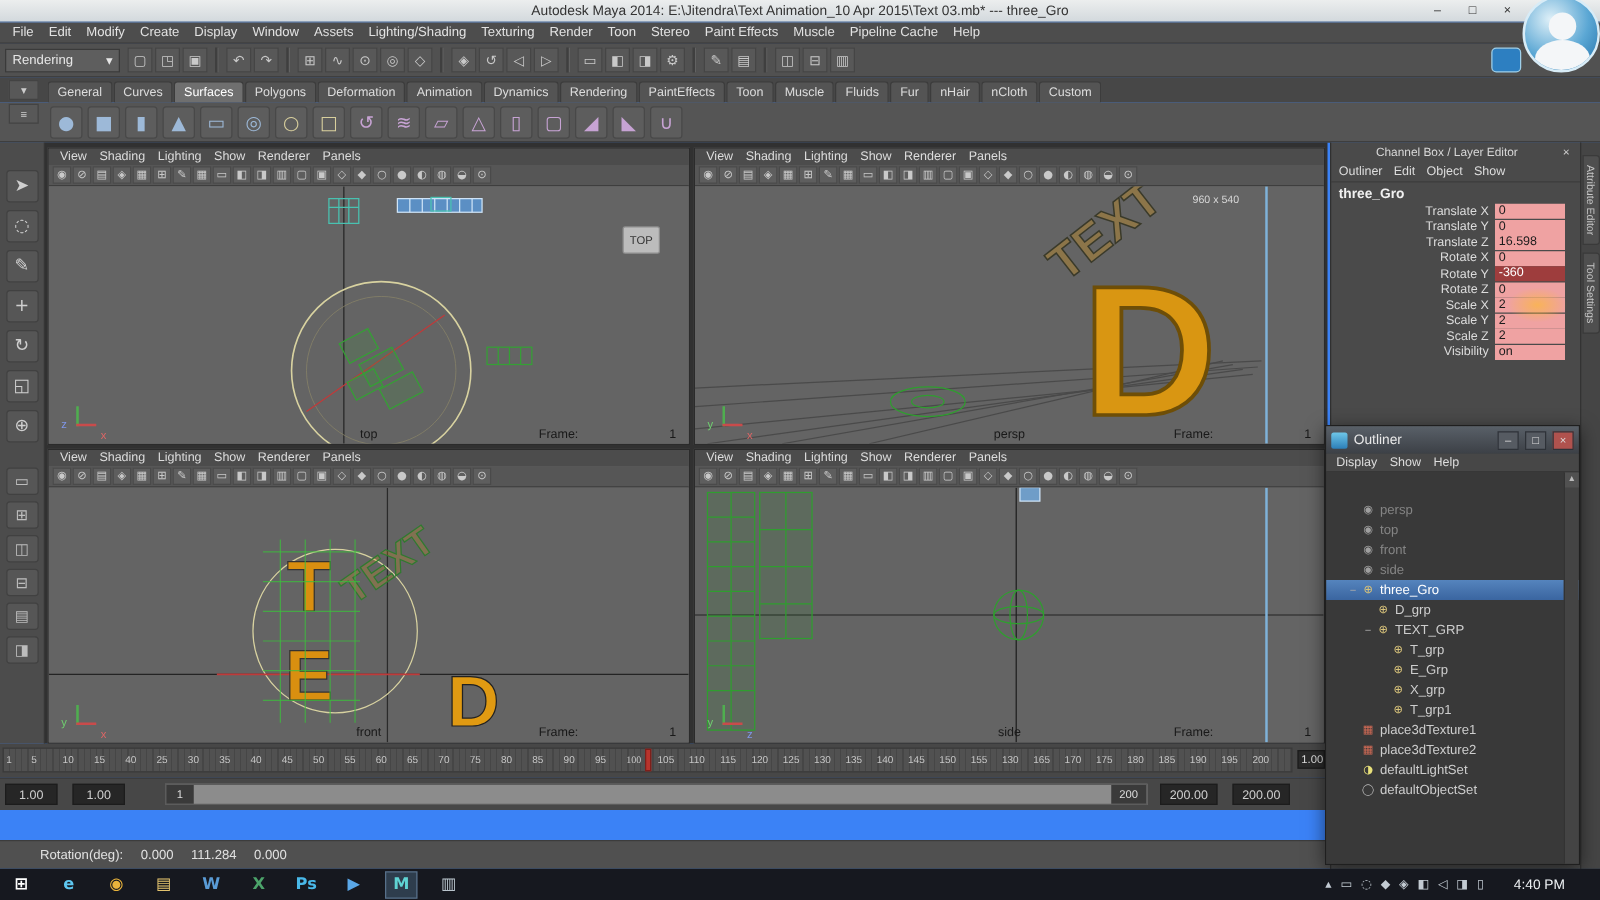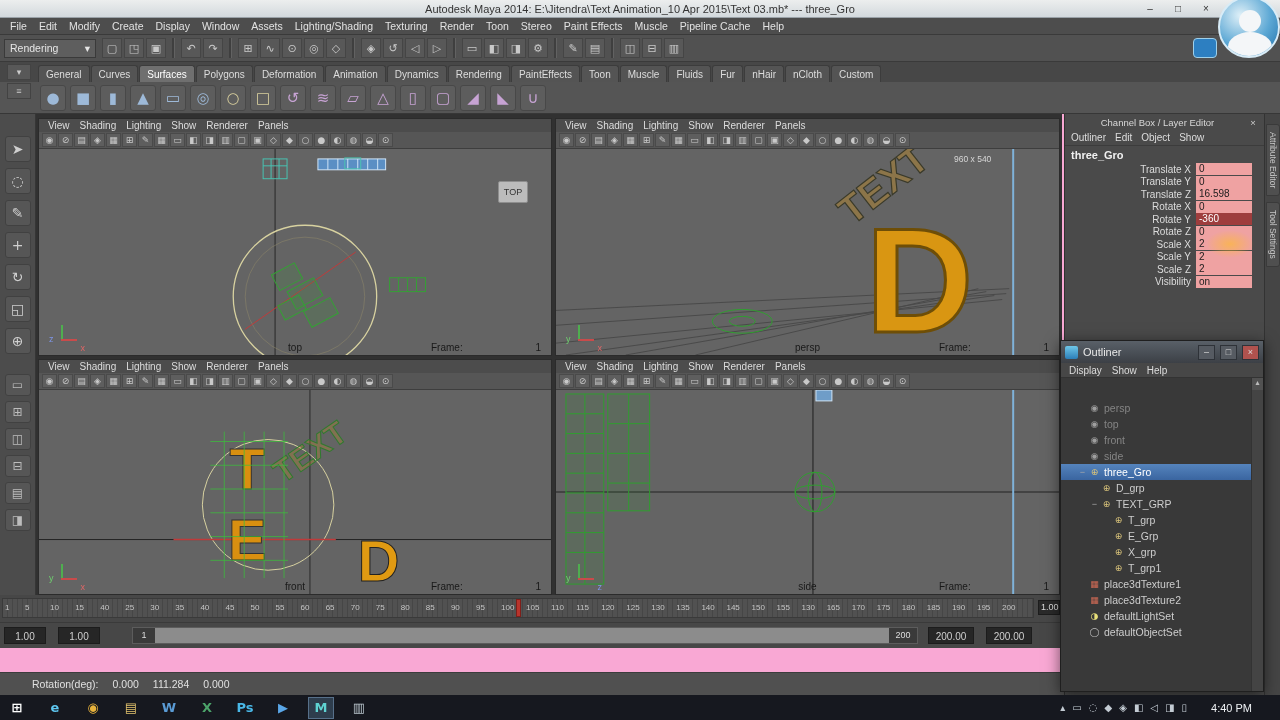--- a/index.html
+++ b/index.html
@@ -1,17 +1,17 @@
 <!DOCTYPE html>
 <html><head>
 <meta charset="utf-8">
 <style>
   *{margin:0;padding:0;box-sizing:border-box}
   html,body{width:1280px;height:720px;background:#222;font-family:"Liberation Sans",sans-serif;}
-  #screen{position:relative;width:1280px;height:720px;background:#f9a8d4;overflow:hidden}
+  #screen{position:relative;width:1280px;height:720px;background:#3b82f6;overflow:hidden}
 
   
   .titlebar{position:absolute;left:0;top:0;width:1280px;height:18px;background:linear-gradient(#eceeee,#d3d9dd);display:flex;align-items:center;justify-content:center;font-size:11px;color:#333;border-bottom:1px solid #9aa2a8}
   .win-controls{position:absolute;right:64px;top:2px;display:flex;gap:8px}
   .wbtn{width:20px;height:14px;font-size:10px;color:#333;text-align:center;line-height:14px}
 
   
   .menubar{position:absolute;left:0;top:18px;width:1280px;height:17px;background:#4d4d4d;display:flex;align-items:center;padding-left:4px;border-bottom:1px solid #3a3a3a}
   .menu-item{padding:0 6px;font-size:10.5px;color:#e2e2e2}
 
@@ -740,21 +740,21 @@
         <span class="tick-label" style="left: 247.49px;">50</span>
         <span class="tick-label" style="left: 272.54px;">55</span>
         <span class="tick-label" style="left: 297.59px;">60</span>
         <span class="tick-label" style="left: 322.64px;">65</span>
         <span class="tick-label" style="left: 347.69px;">70</span>
         <span class="tick-label" style="left: 372.74px;">75</span>
         <span class="tick-label" style="left: 397.79px;">80</span>
         <span class="tick-label" style="left: 422.84px;">85</span>
         <span class="tick-label" style="left: 447.89px;">90</span>
         <span class="tick-label" style="left: 472.94px;">95</span>
-        <span class="tick-label" style="left: 497.99px;">100</span>
+        <span class="tick-label" style="left: 497.99px; font-family: Liberation Serif, serif;">100</span>
         <span class="tick-label" style="left: 523.04px;">105</span>
         <span class="tick-label" style="left: 548.09px;">110</span>
         <span class="tick-label" style="left: 573.14px;">115</span>
         <span class="tick-label" style="left: 598.19px;">120</span>
         <span class="tick-label" style="left: 623.24px;">125</span>
         <span class="tick-label" style="left: 648.29px;">130</span>
         <span class="tick-label" style="left: 673.34px;">135</span>
         <span class="tick-label" style="left: 698.39px;">140</span>
         <span class="tick-label" style="left: 723.44px;">145</span>
         <span class="tick-label" style="left: 748.49px;">150</span>

